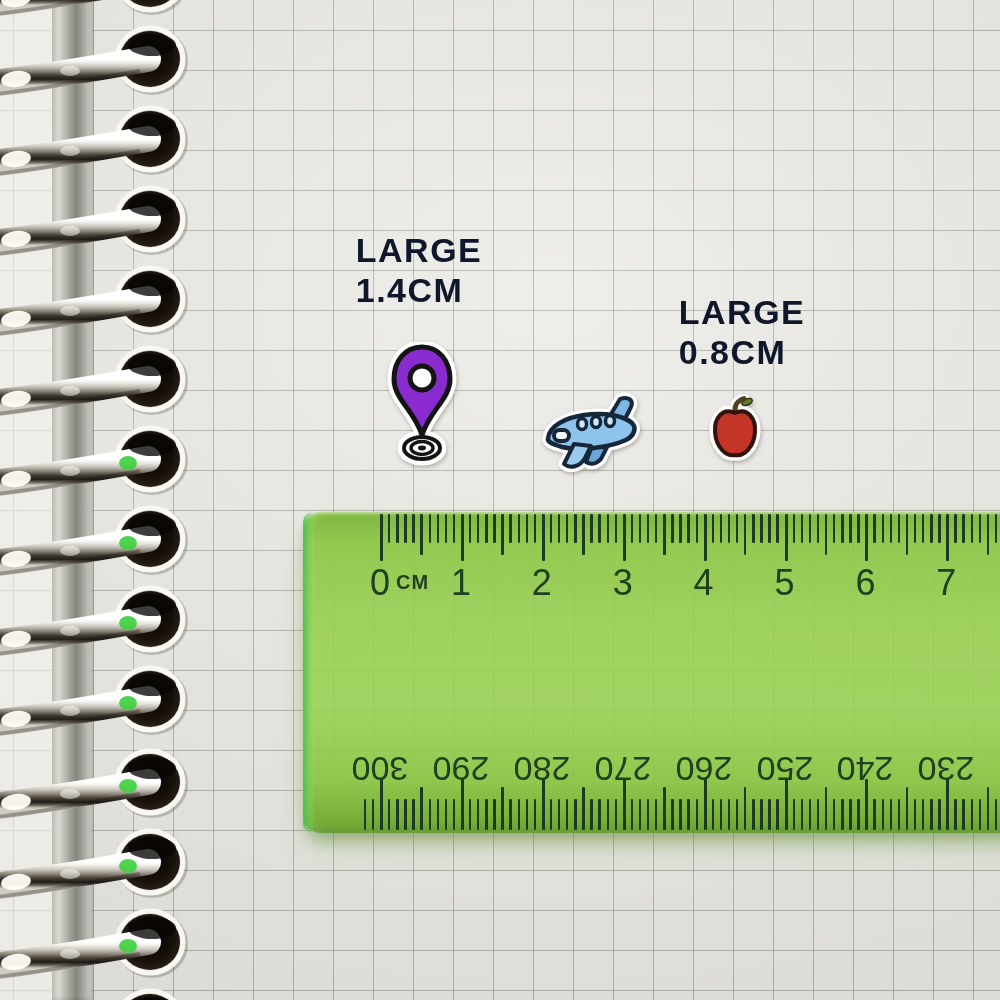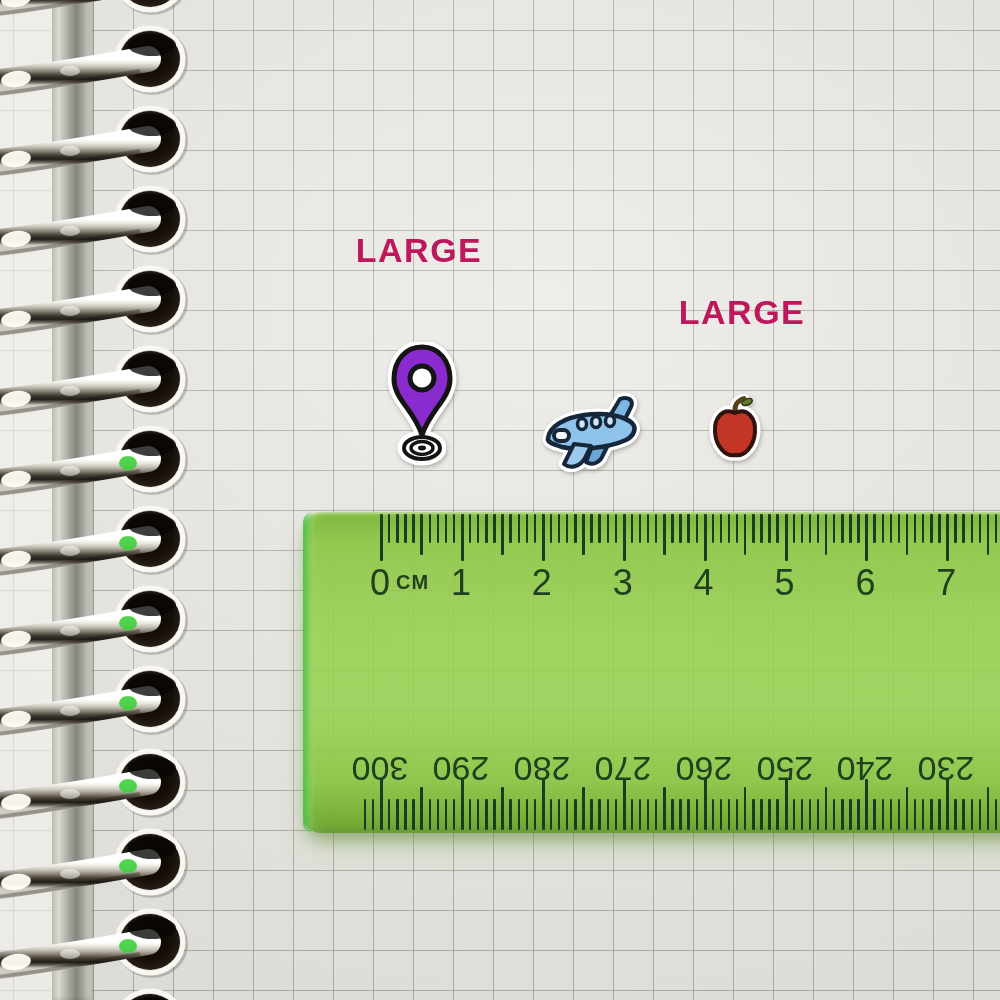--- a/index.html
+++ b/index.html
@@ -32,21 +32,21 @@
   .page-edge-strip{
     position:absolute;left:52px;top:0;bottom:0;width:42px;
     background:linear-gradient(90deg,
       #bcbdb5 0%, #dadad3 16%, #a3a59c 42%, #84867e 58%, #a9aba2 76%, #cfcfc8 92%, rgba(207,207,200,0) 100%);
     box-shadow:inset -3px 0 4px rgba(60,60,55,0.25);
   }
   .binding{position:absolute;left:0;top:0;width:230px;height:1000px;}
   
   .caption{
     position:absolute;transform:translateX(-50%);
-    text-align:left;color:#be185d;font-weight:bold;
+    text-align:left;color:#0f172a;font-weight:bold;
     font-size:34px;line-height:40px;letter-spacing:1.5px;white-space:nowrap;
   }
   
   .sticker{position:absolute;filter:drop-shadow(1px 2px 2px rgba(70,70,60,0.35));}
   
   .ruler{
     position:absolute;left:303px;top:512px;right:-24px;height:321px;
     border-radius:18px 0 0 18px;
     background:linear-gradient(180deg,
       rgba(122,180,54,0.95) 0%,
@@ -261,23 +261,25 @@
     <path d="M-30 1060 C 40 1054, 100 1040, 140 1034" fill="none" stroke="rgba(20,16,12,0.30)" stroke-width="4"></path>
     <ellipse cx="152" cy="1008" rx="24" ry="11" fill="rgba(8,6,4,0.78)"></ellipse>
     <ellipse cx="16" cy="1042" rx="15" ry="8" fill="#fffef7" opacity="0.95" transform="rotate(-8 16 1042)"></ellipse>
     <ellipse cx="70" cy="1034" rx="10" ry="5" fill="#ffffff" opacity="0.5"></ellipse>
 
   </g>
       </svg></div>
 
   <div class="caption" style="left:419px;top:230px">
     <div>LARGE</div>
+    <div>1.4CM</div>
   </div>
   <div class="caption" style="left:742px;top:292px">
     <div>LARGE</div>
+    <div>0.8CM</div>
   </div>
 
   <svg class="sticker" style="left:386px;top:342px" width="72" height="128" viewBox="0 0 72 128">
     <g fill="#ffffff" stroke="#ffffff" stroke-width="13" stroke-linejoin="round" stroke-linecap="round">
       <path d="M36 5 C19 5 8 19 8 37 C8 57 28 68 36 93 C44 68 64 57 64 37 C64 19 53 5 36 5 Z"></path>
       <ellipse cx="36" cy="106" rx="18" ry="11"></ellipse>
     </g>
     <ellipse cx="36" cy="106" rx="18" ry="11" fill="#ffffff" stroke="#141414" stroke-width="4"></ellipse>
     <ellipse cx="36" cy="106" rx="11" ry="6.5" fill="#ffffff" stroke="#141414" stroke-width="3.5"></ellipse>
     <ellipse cx="36" cy="106" rx="4" ry="2.4" fill="#141414"></ellipse>

